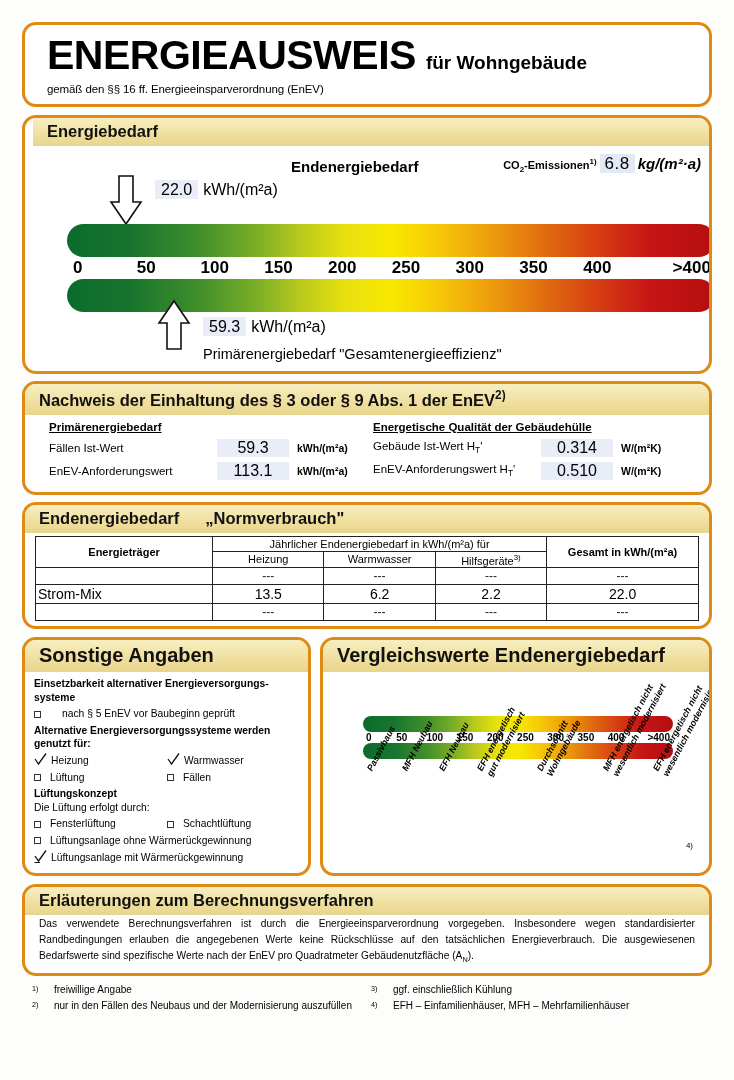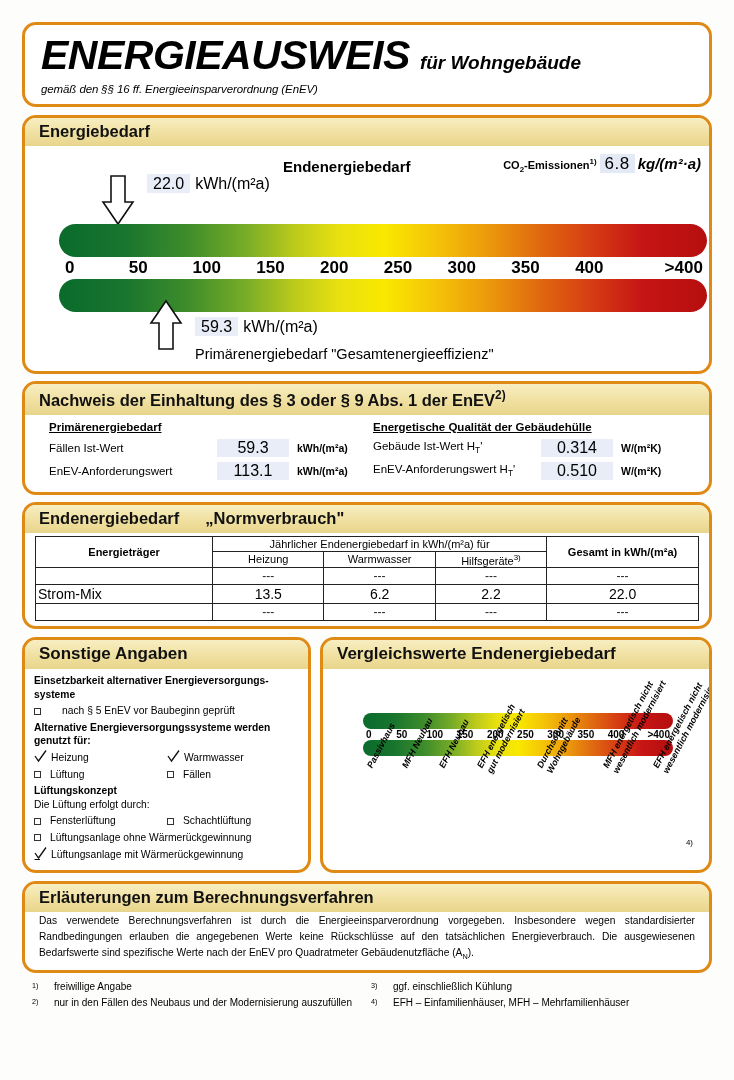--- a/index.html
+++ b/index.html
@@ -32,21 +32,21 @@
     overflow: hidden;
   }
   .band {
     background: linear-gradient(180deg,#f7eec2 0%, #f0e0a0 55%, #e8d58c 100%);
     padding: 4px 14px 5px 14px;
     font-weight: bold;
     color: #111;
   }
 
   
-  .titlebox { padding: 10px 18px 9px 16px; font-style: italic; }
+  .titlebox { padding: 10px 18px 9px 22px; }
   .title-main {
     font-size: 41px; font-weight: bold; letter-spacing: -0.5px;
     line-height: 1; display: inline-block; vertical-align: baseline;
   }
   .title-sub {
     font-size: 19px; font-weight: bold; display: inline-block;
     margin-left: 10px; vertical-align: baseline;
   }
   .title-legal { font-size: 11.5px; margin-top: 7px; letter-spacing: -0.1px; }
 
@@ -63,21 +63,21 @@
   }
   .badge {
     width: 34px; height: 34px; border-radius: 50%;
     background: radial-gradient(circle at 38% 32%, #fff6cc 0%, #f3dd8f 55%, #d9a82c 100%);
     border: 2.5px solid #c8891a;
     display: flex; align-items: center; justify-content: center;
     font-size: 16px; font-weight: bold; flex: 0 0 auto;
   }
 
   
-  .p-bedarf { margin-top: 8px; }
+  .p-bedarf { margin-top: 8px; padding-left: 8px; }
   .p-bedarf .band { font-size: 16.5px; }
   .bedarf-body { padding: 4px 12px 8px 12px; position: relative; height: 225px; }
   .ee-title {
     font-size: 15px; font-weight: bold; margin: 6px 0 0 0;
     position:absolute; left: 258px; top: 6px;
   }
   .co2 {
     position: absolute; right: 8px; top: 8px;
     font-size: 11px; font-weight: bold; white-space: nowrap;
   }
@@ -138,21 +138,21 @@
   .th-sub { text-align: center; font-weight: normal; font-size: 11px; padding: 2px 0; }
   .td-et { font-size: 14px; padding-left: 8px; }
   .td-num { text-align: center; font-size: 14px; }
   .td-dash { text-align: center; font-size: 12px; color: #222; }
   .thead-cell-energie { text-align: center; font-size: 11px; vertical-align: middle; }
 
   
   .two { display: flex; gap: 9px; margin-top: 8px; }
   .p-son { width: 289px; }
   .p-ver { flex: 1; }
-  .p-son .band, .p-ver .band { font-size: 17px; }
+  .p-son .band, .p-ver .band { font-size: 20px; }
 
   .son-body { padding: 5px 8px 6px 9px; font-size: 10.3px; line-height: 1.32; }
   .son-b { font-weight: bold; }
   .cb-row { display: flex; align-items: center; margin: 3px 0; }
   .cb-row .half { width: 50%; display: flex; align-items: center; }
   .cbox {
     width: 7px; height: 7px; border: 1px solid #333;
     display: inline-block; margin-right: 9px; flex: 0 0 auto;
   }
   .cmark {
@@ -217,21 +217,21 @@
 
       <div class="co2">
         <span>CO<sub>2</sub>-Emissionen</span><sup>1)</sup><span class="val">6.8</span><span class="unit">kg/(m²·a)</span>
       </div>
 
       <div class="arrow" style="left:76px; top:28px;">
         <svg width="34" height="52" viewBox="0 0 34 52">
           <polygon points="10,2 24,2 24,28 32,28 17,50 2,28 10,28" fill="#ffffff" stroke="#111" stroke-width="1.6"></polygon>
         </svg>
       </div>
-      <div class="val-line" style="left:122px; top:29px;">
+      <div class="val-line" style="left:122px; top:35px;">
         <span class="num">22.0</span><span>kWh/(m²a)</span>
       </div>
 
       <div class="scale-wrap">
         <div class="bar"></div>
         <div class="ticks">
           <span>0</span>
           <span>50</span>
           <span>100</span>
           <span>150</span>

